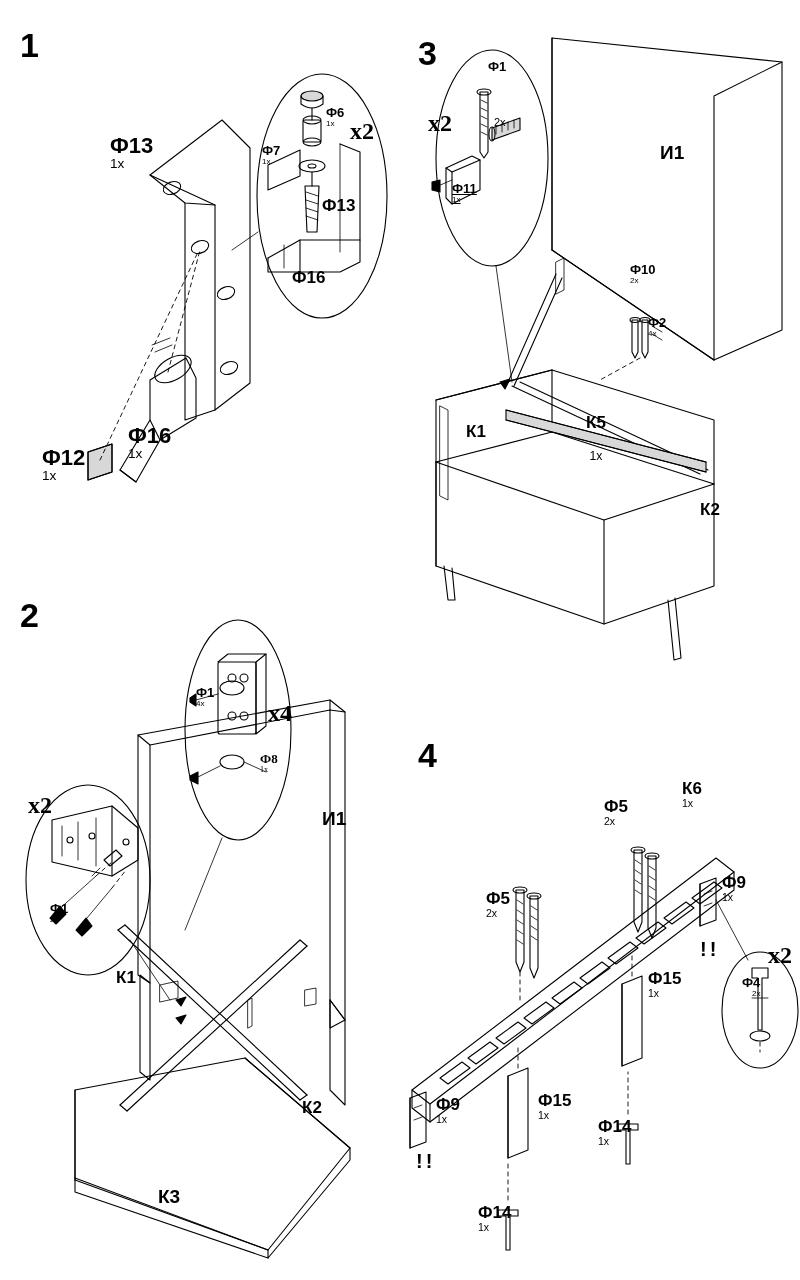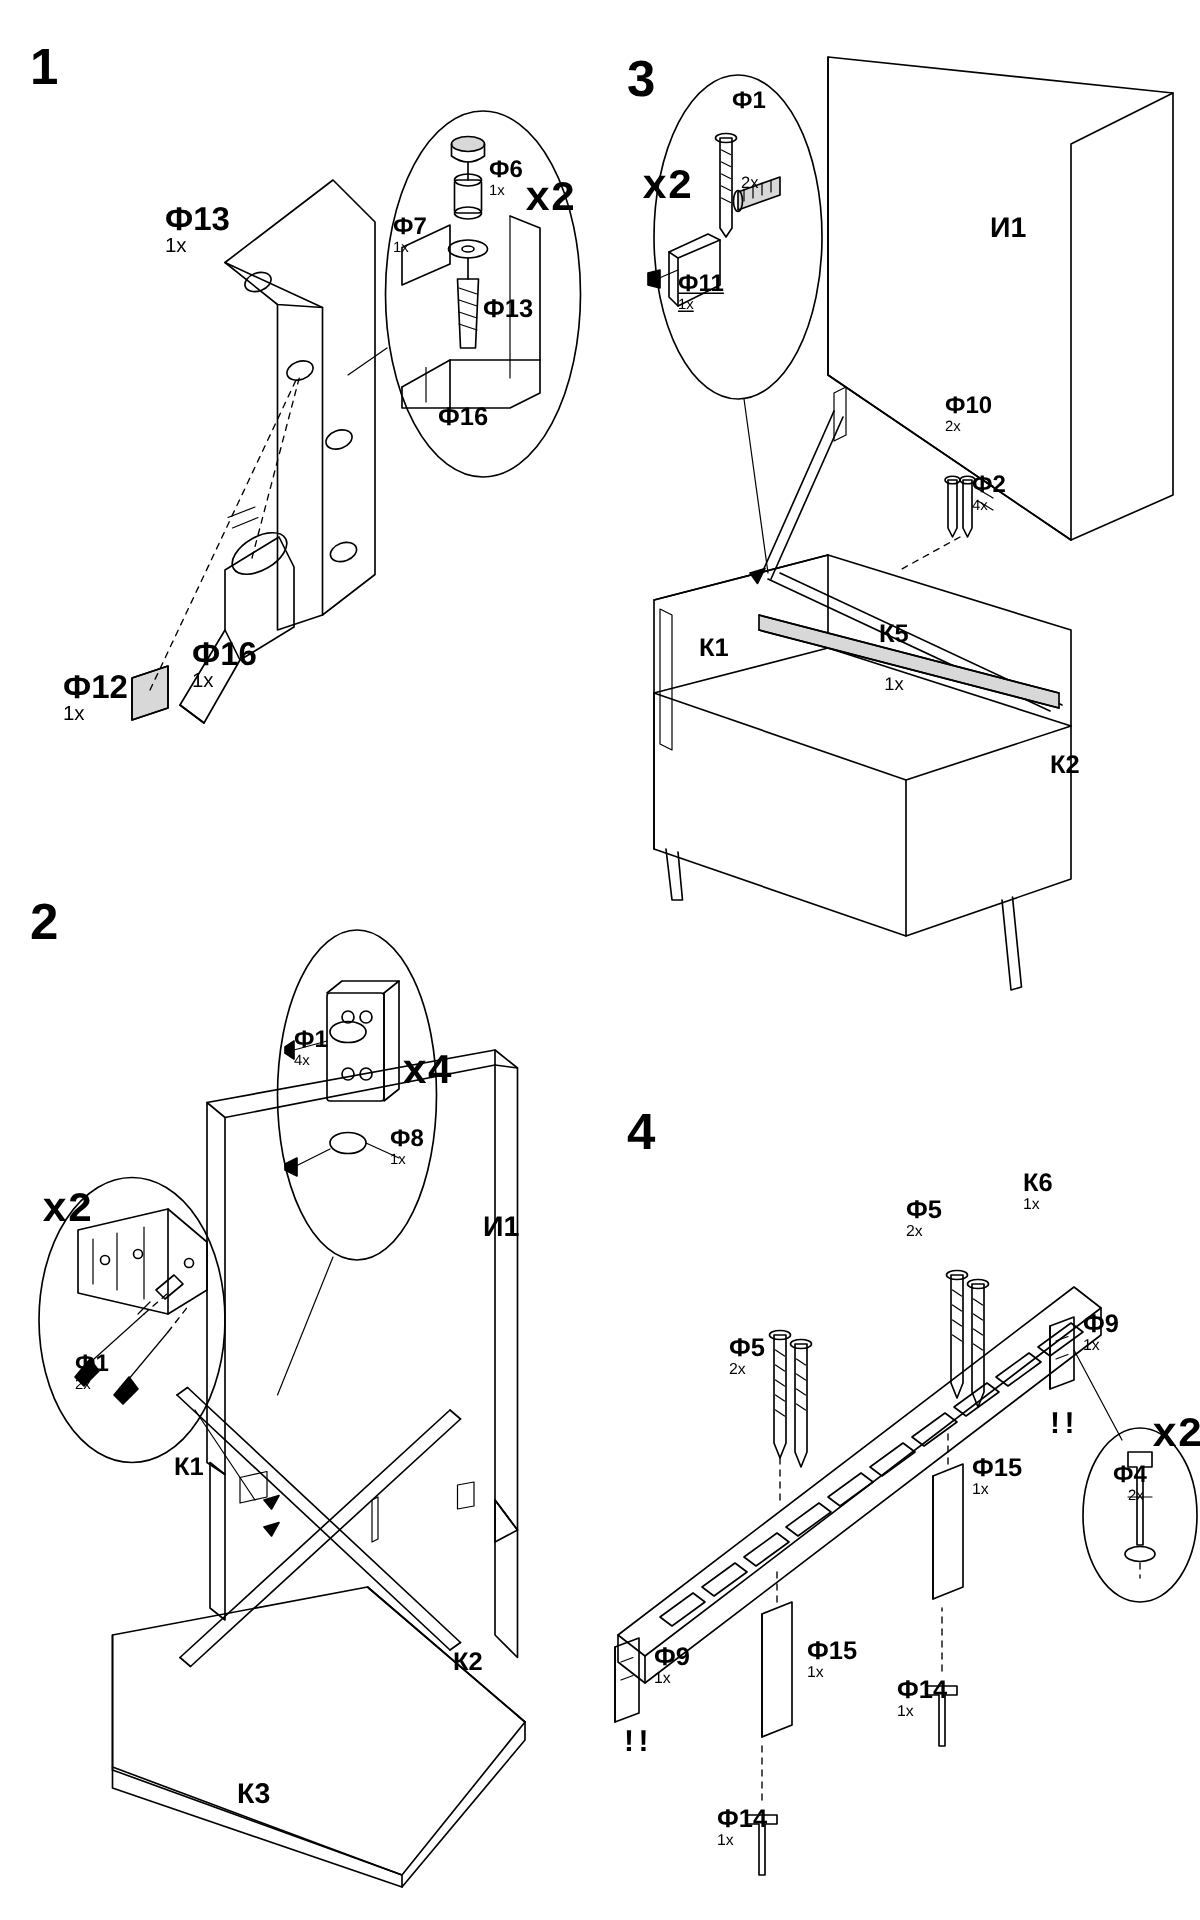--- a/index.html
+++ b/index.html
@@ -35,27 +35,27 @@
   }
   .lbl .qty {
     display: block;
     font-weight: normal;
     font-size: 0.62em;
     text-align: left;
   }
   .lbl.center .qty { text-align: center; }
   .big { font-size: 22px; }
   .med { font-size: 17px; }
-  .sml { font-size: 16px; }
+  .sml { font-size: 13px; }
   .xsml { font-size: 11px; }
   .multi {
     position: absolute;
-    font-family: Liberation Mono, monospace;
+    font-family: Liberation Serif, serif;
     font-weight: bold;
-    font-size: 28px;
+    font-size: 24px;
     white-space: nowrap;
   }
   .plain {
     position: absolute;
     font-family: "Liberation Sans", sans-serif;
     font-weight: bold;
     white-space: nowrap;
   }
   svg { overflow: visible; }
   .art {
@@ -371,21 +371,21 @@
   </div>
   <div class="plain med" style="left:322px; top:196px;">Ф13</div>
   <div class="plain med" style="left:292px; top:268px;">Ф16</div>
 
   <div class="step-num" style="left:20px; top:598px;">2</div>
   <div class="multi" style="left:268px; top:700px;">x4</div>
   <div class="lbl sml" style="left:196px; top:686px;">
     <span>Ф1</span>
     <span class="qty">4x</span>
   </div>
-  <div class="lbl sml" style="left:260px; top:752px;">
+  <div class="lbl sml" style="left:260px; top:752px;font-family:Liberation Serif, serif;">
     <span>Ф8</span>
     <span class="qty">1x</span>
   </div>
   <div class="multi" style="left:28px; top:792px;">x2</div>
   <div class="lbl sml" style="left:50px; top:902px;">
     <span>Ф1</span>
     <span class="qty">2x</span>
   </div>
   <div class="plain" style="left:322px; top:808px; font-size:19px;">И1</div>
   <div class="plain" style="left:116px; top:968px; font-size:17px;">К1</div>

